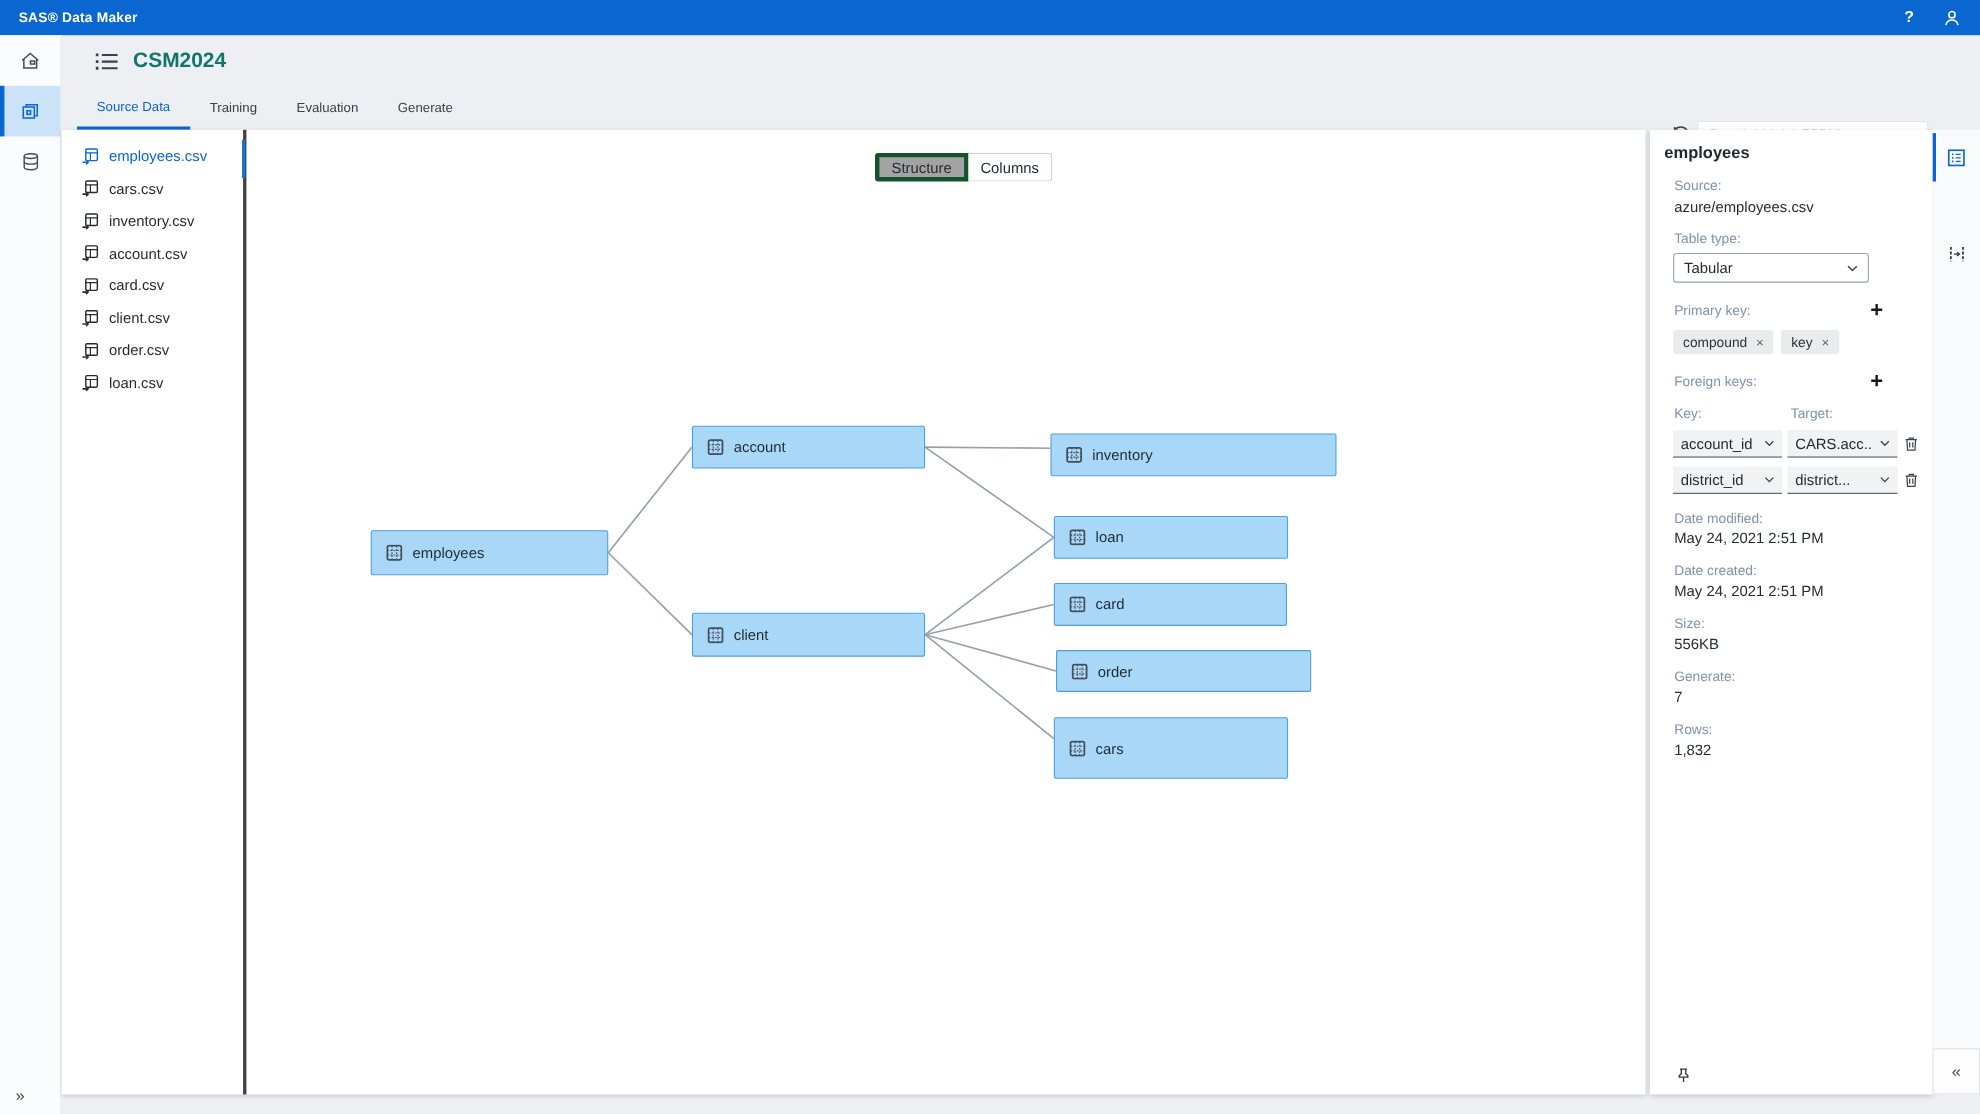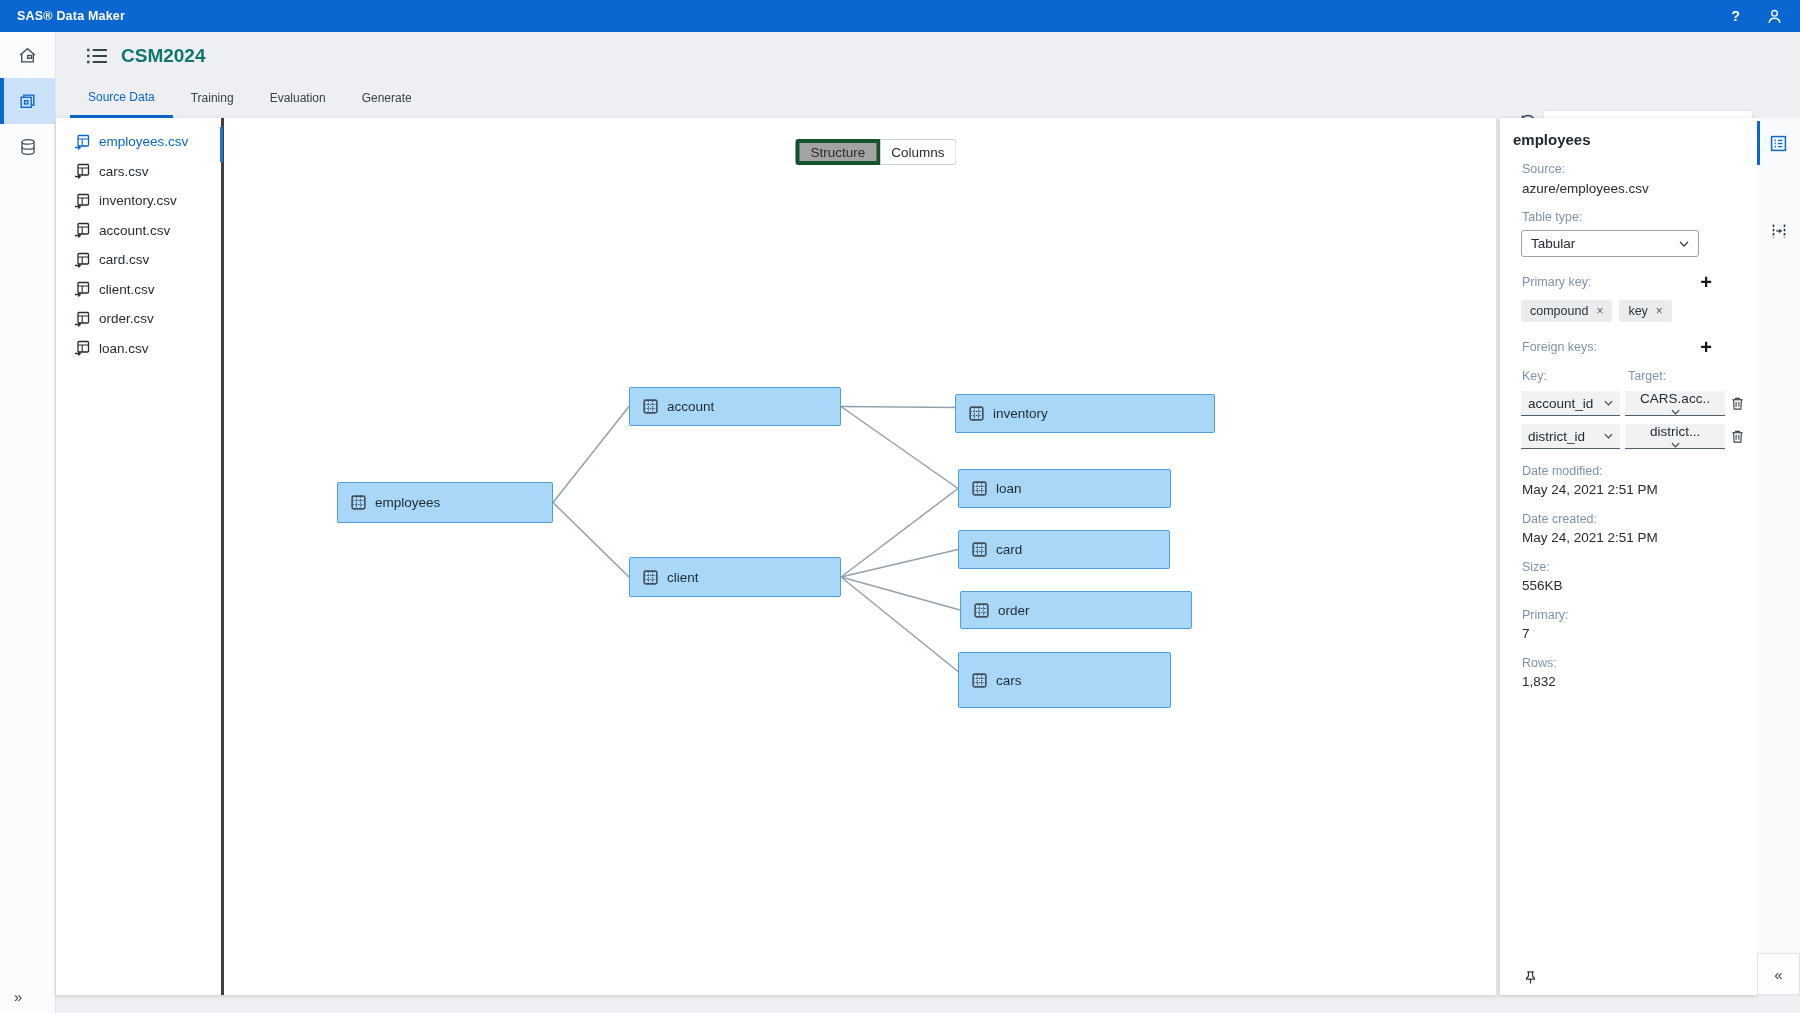--- a/index.html
+++ b/index.html
@@ -108,21 +108,21 @@
     color:#2A343C; display:flex; align-items:center; gap:8px; }
   .tag-x { color:#525C64; font-size:12px; cursor:pointer; }
   .fk-head { display:flex; margin-top:13px; padding-left:9px; }
   .fk-head-key { width:106px; }
   .fk-row { display:flex; align-items:center; gap:5px; margin-top:8px;
     padding-left:8px; }
   .fk-select { background:#F0F2F3; border-bottom:1px solid #525D67; height:25px;
     display:flex; align-items:center; justify-content:space-between;
     padding:0 7px; font-size:13.5px; color:#242B31; cursor:pointer; }
   .fk-select.key { width:101px; }
-  .fk-select.target { width:102px;flex-direction:column; }
+  .fk-select.target { width:102px; }
   .trash-btn { cursor:pointer; display:flex; }
   .meta-block { margin-top:15px; padding-left:9px; }
   .meta-block .fld-value { margin-top:4px; }
   .pin-btn { position:absolute; left:24px; bottom:10px; cursor:pointer; }
 
   
   .right-rail { position:absolute; left:1757px; top:118px; width:43px;
     height:877px; background:#F8FAFB; }
   .rrail-item { width:43px; height:50px; display:flex; align-items:center;
     justify-content:center; position:relative; cursor:pointer; }
@@ -452,21 +452,21 @@
   </div>
   <div class="meta-block">
     <div class="fld-label">Date created:</div>
     <div class="fld-value">May 24, 2021 2:51 PM</div>
   </div>
   <div class="meta-block">
     <div class="fld-label">Size:</div>
     <div class="fld-value">556KB</div>
   </div>
   <div class="meta-block">
-    <div class="fld-label">Primary:</div>
+    <div class="fld-label">Generate:</div>
     <div class="fld-value">7</div>
   </div>
   <div class="meta-block">
     <div class="fld-label">Rows:</div>
     <div class="fld-value">1,832</div>
   </div>
 
   <span class="pin-btn">
     <svg viewBox="0 0 14 16" width="13" height="15" fill="none" stroke="#2A343C" stroke-width="1.3">
       <path d="M3.5 2h7"></path>

